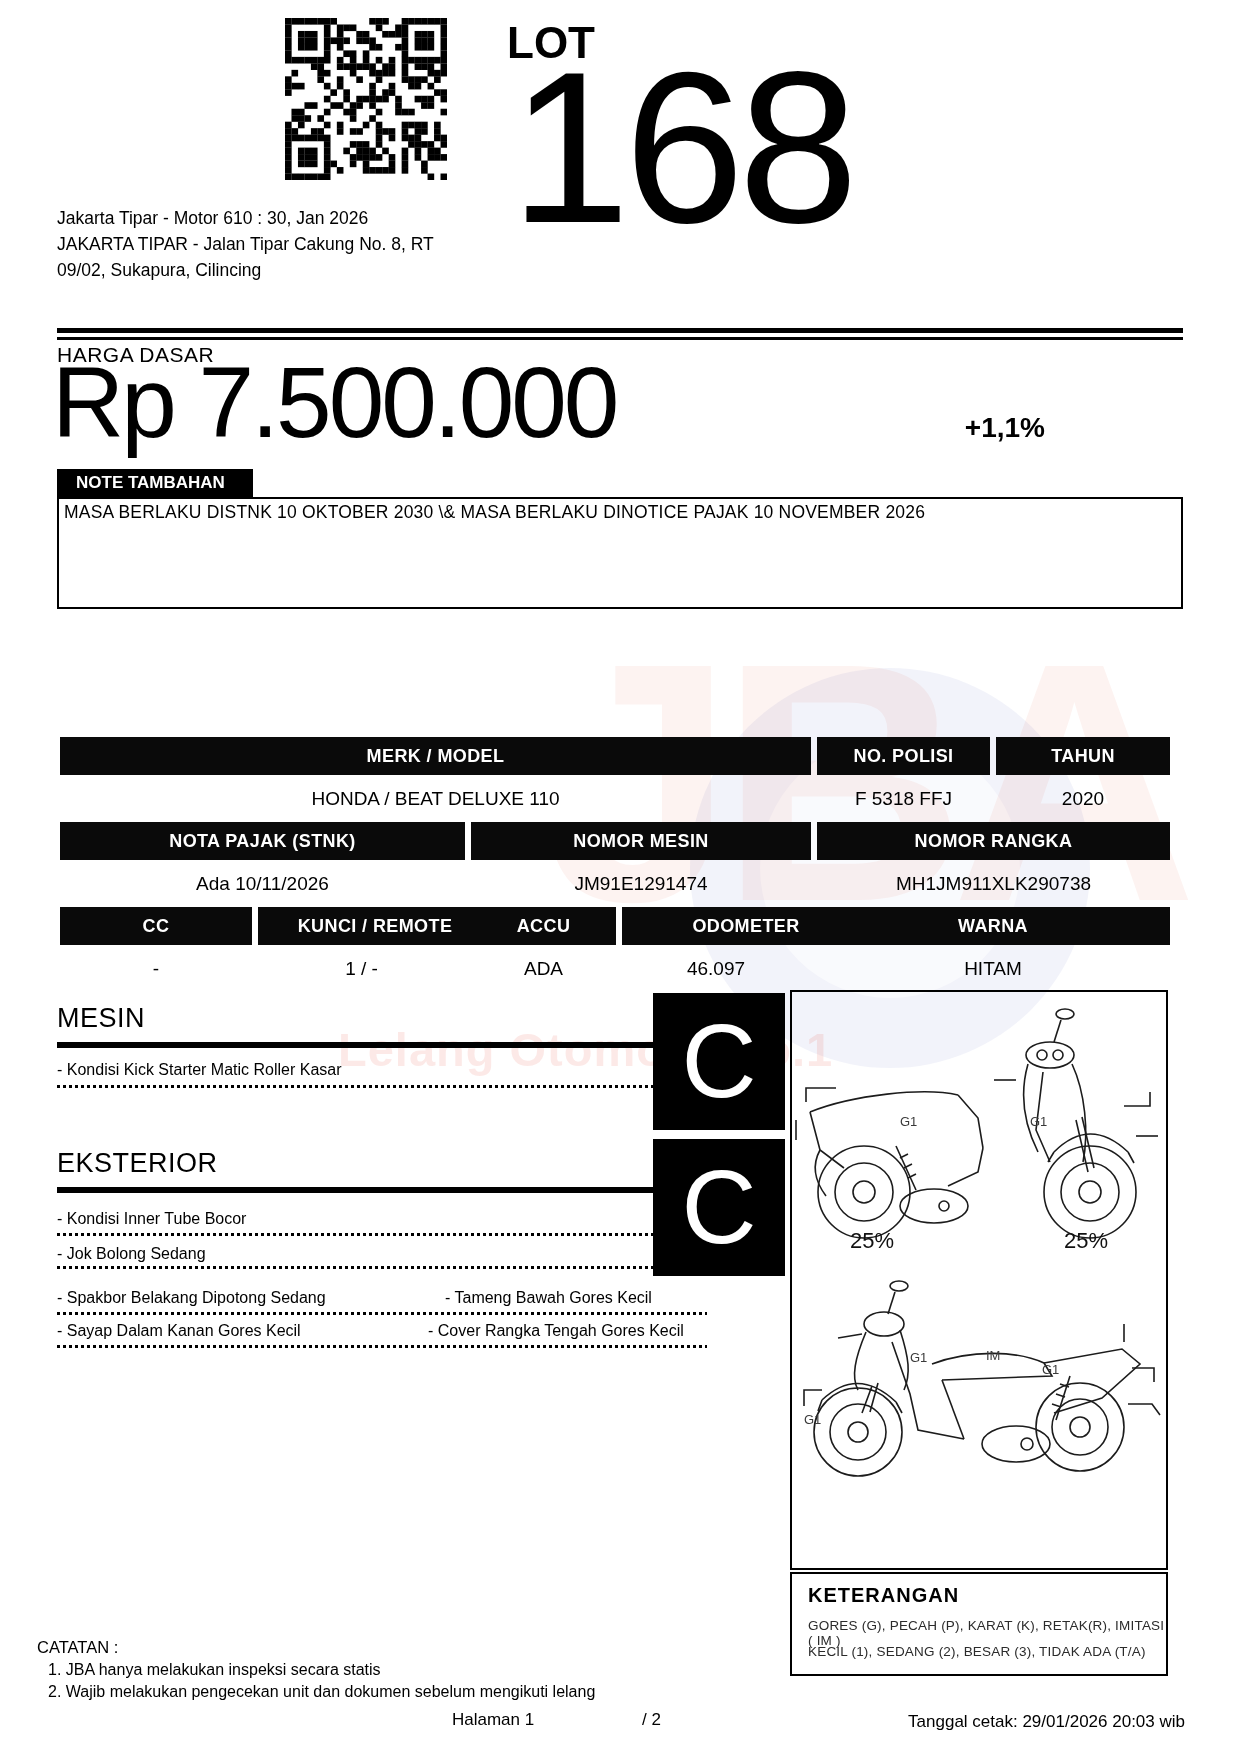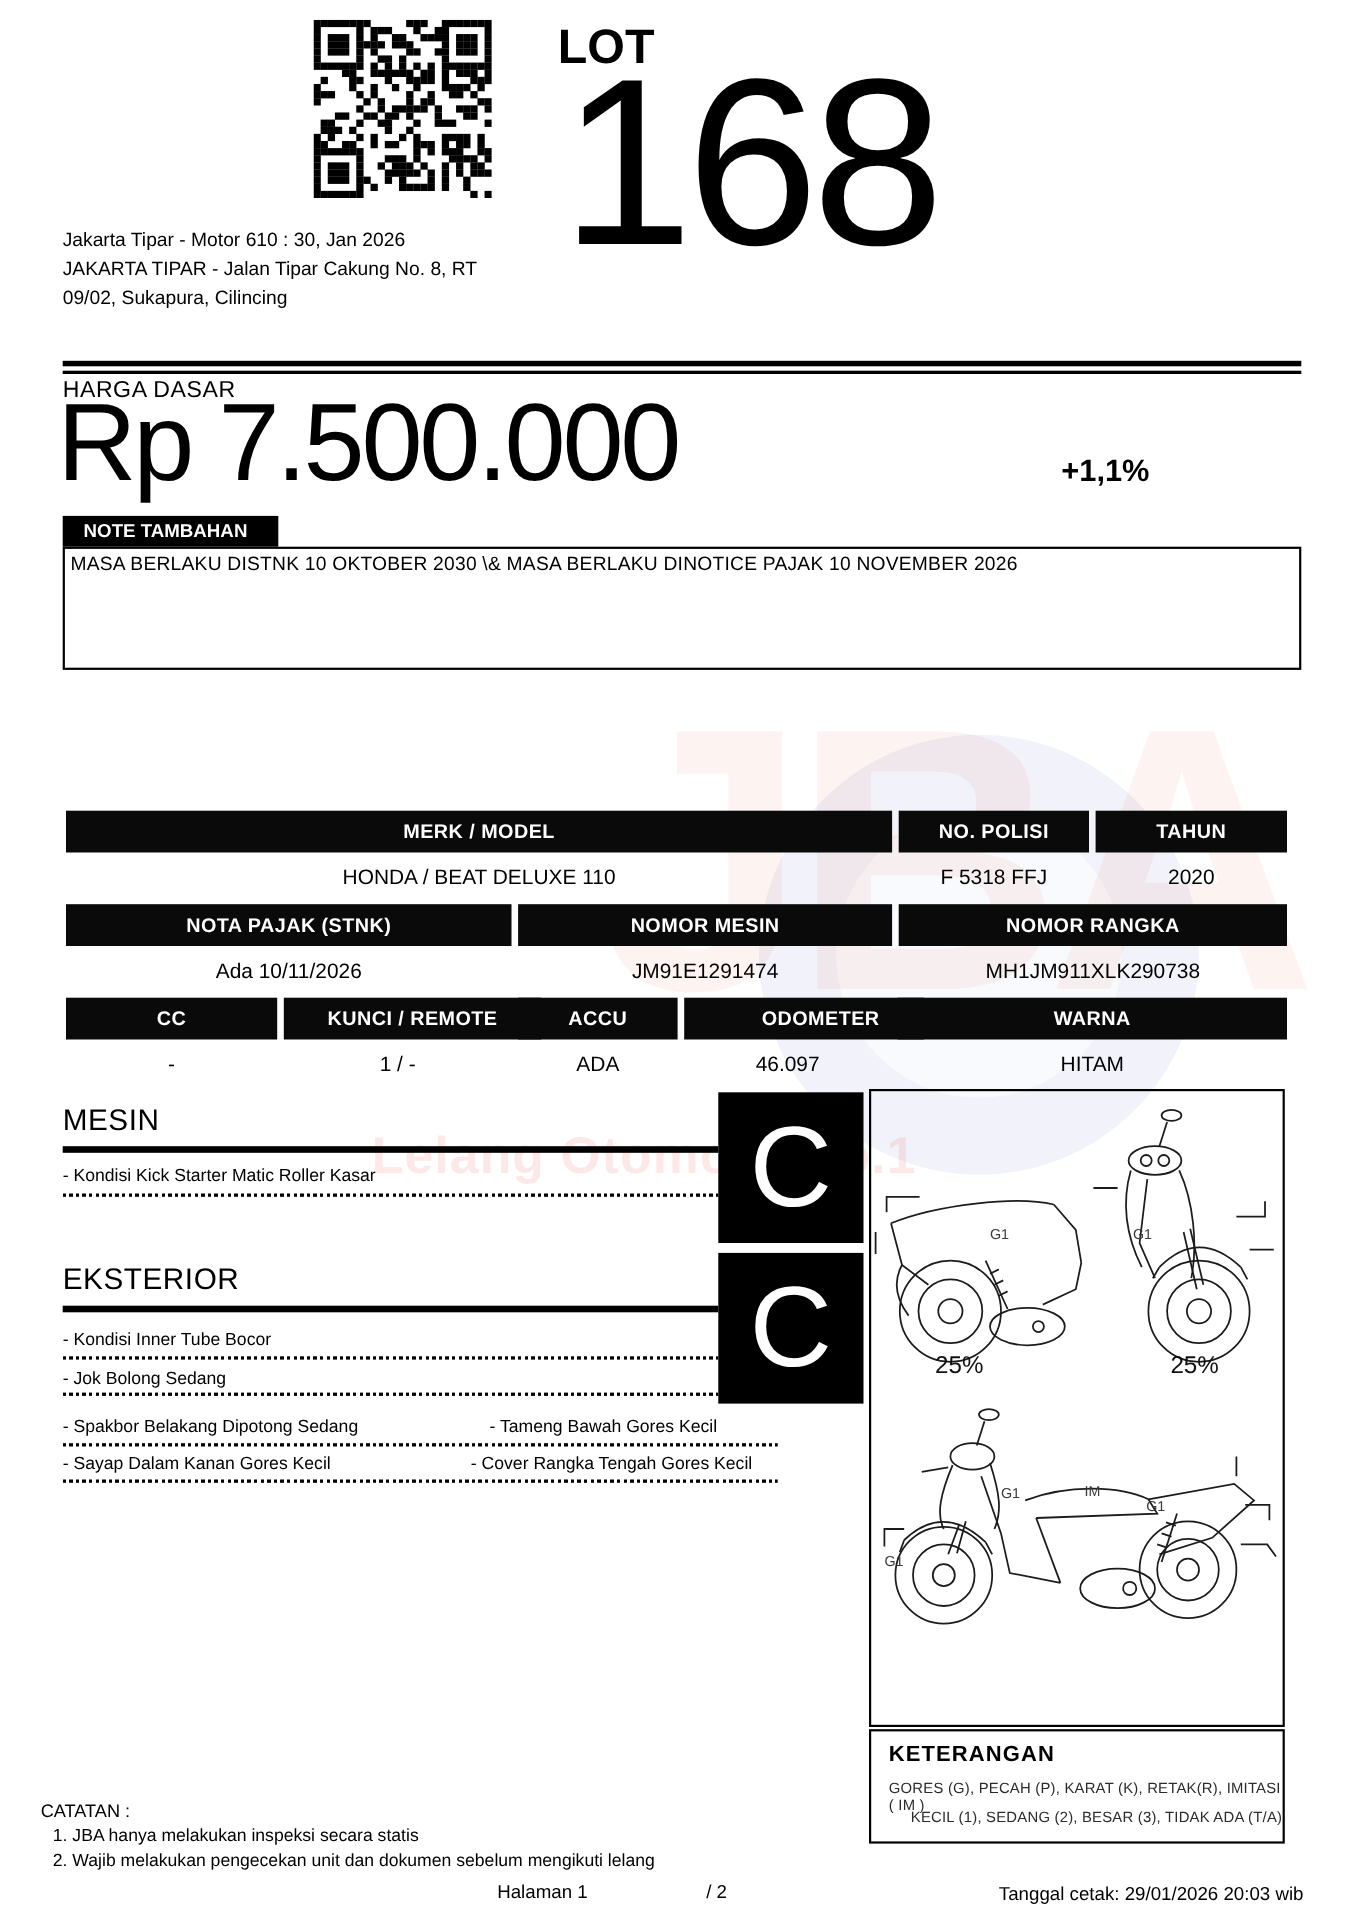--- a/index.html
+++ b/index.html
@@ -507,21 +507,21 @@
     </svg>
     <div class="diag-label" style="left:118px;top:358px;">G1</div>
     <div class="diag-label" style="left:194px;top:356px;">IM</div>
     <div class="diag-label" style="left:250px;top:370px;">G1</div>
     <div class="diag-label" style="left:12px;top:420px;">G1</div>
   </div>
 
   <div class="keterangan-box">
     <div class="ket-title">KETERANGAN</div>
     <div class="ket-line" style="top:44px;">GORES (G), PECAH (P), KARAT (K), RETAK(R), IMITASI ( IM )</div>
-    <div class="ket-line" style="top:70px;margin-left:20px;">KECIL (1), SEDANG (2), BESAR (3), TIDAK ADA (T/A)</div>
+    <div class="ket-line" style="top:70px;">KECIL (1), SEDANG (2), BESAR (3), TIDAK ADA (T/A)</div>
   </div>
 
   <div class="foot" style="left:37px;top:1638px;">CATATAN :</div>
   <div class="foot" style="left:48px;top:1661px;font-size:16px;">1. JBA hanya melakukan inspeksi secara statis</div>
   <div class="foot" style="left:48px;top:1683px;font-size:16px;">2. Wajib melakukan pengecekan unit dan dokumen sebelum mengikuti lelang</div>
   <div class="foot" style="left:452px;top:1710px;font-size:17px;">Halaman 1</div>
   <div class="foot" style="left:642px;top:1710px;font-size:17px;">/ 2</div>
   <div class="foot" style="left:830px;top:1712px;width:355px;text-align:right;font-size:17px;">Tanggal cetak: 29/01/2026 20:03 wib</div>
 
 </div>

